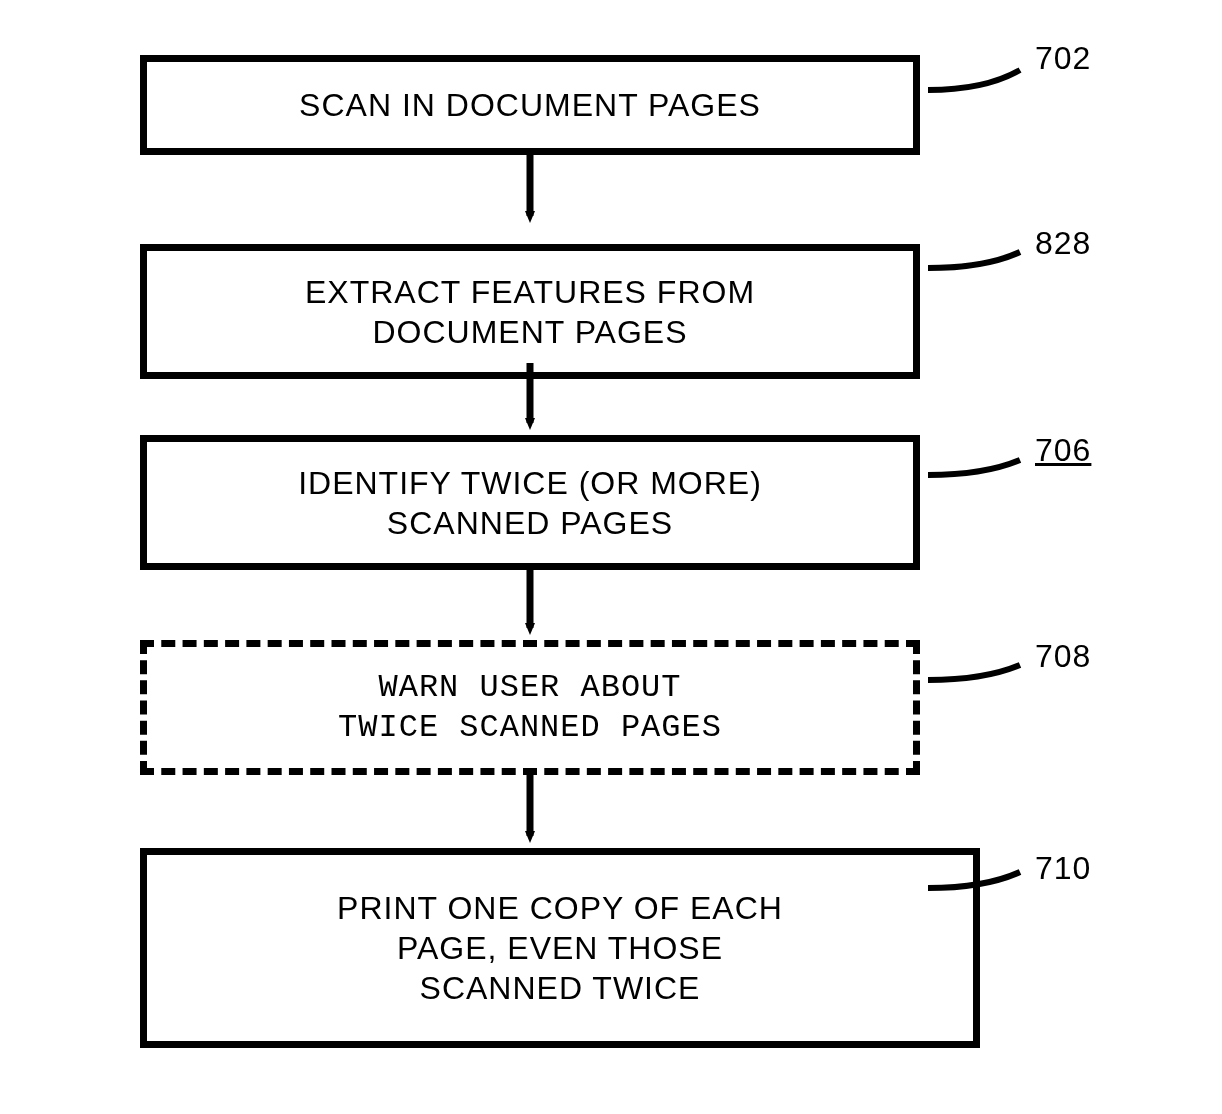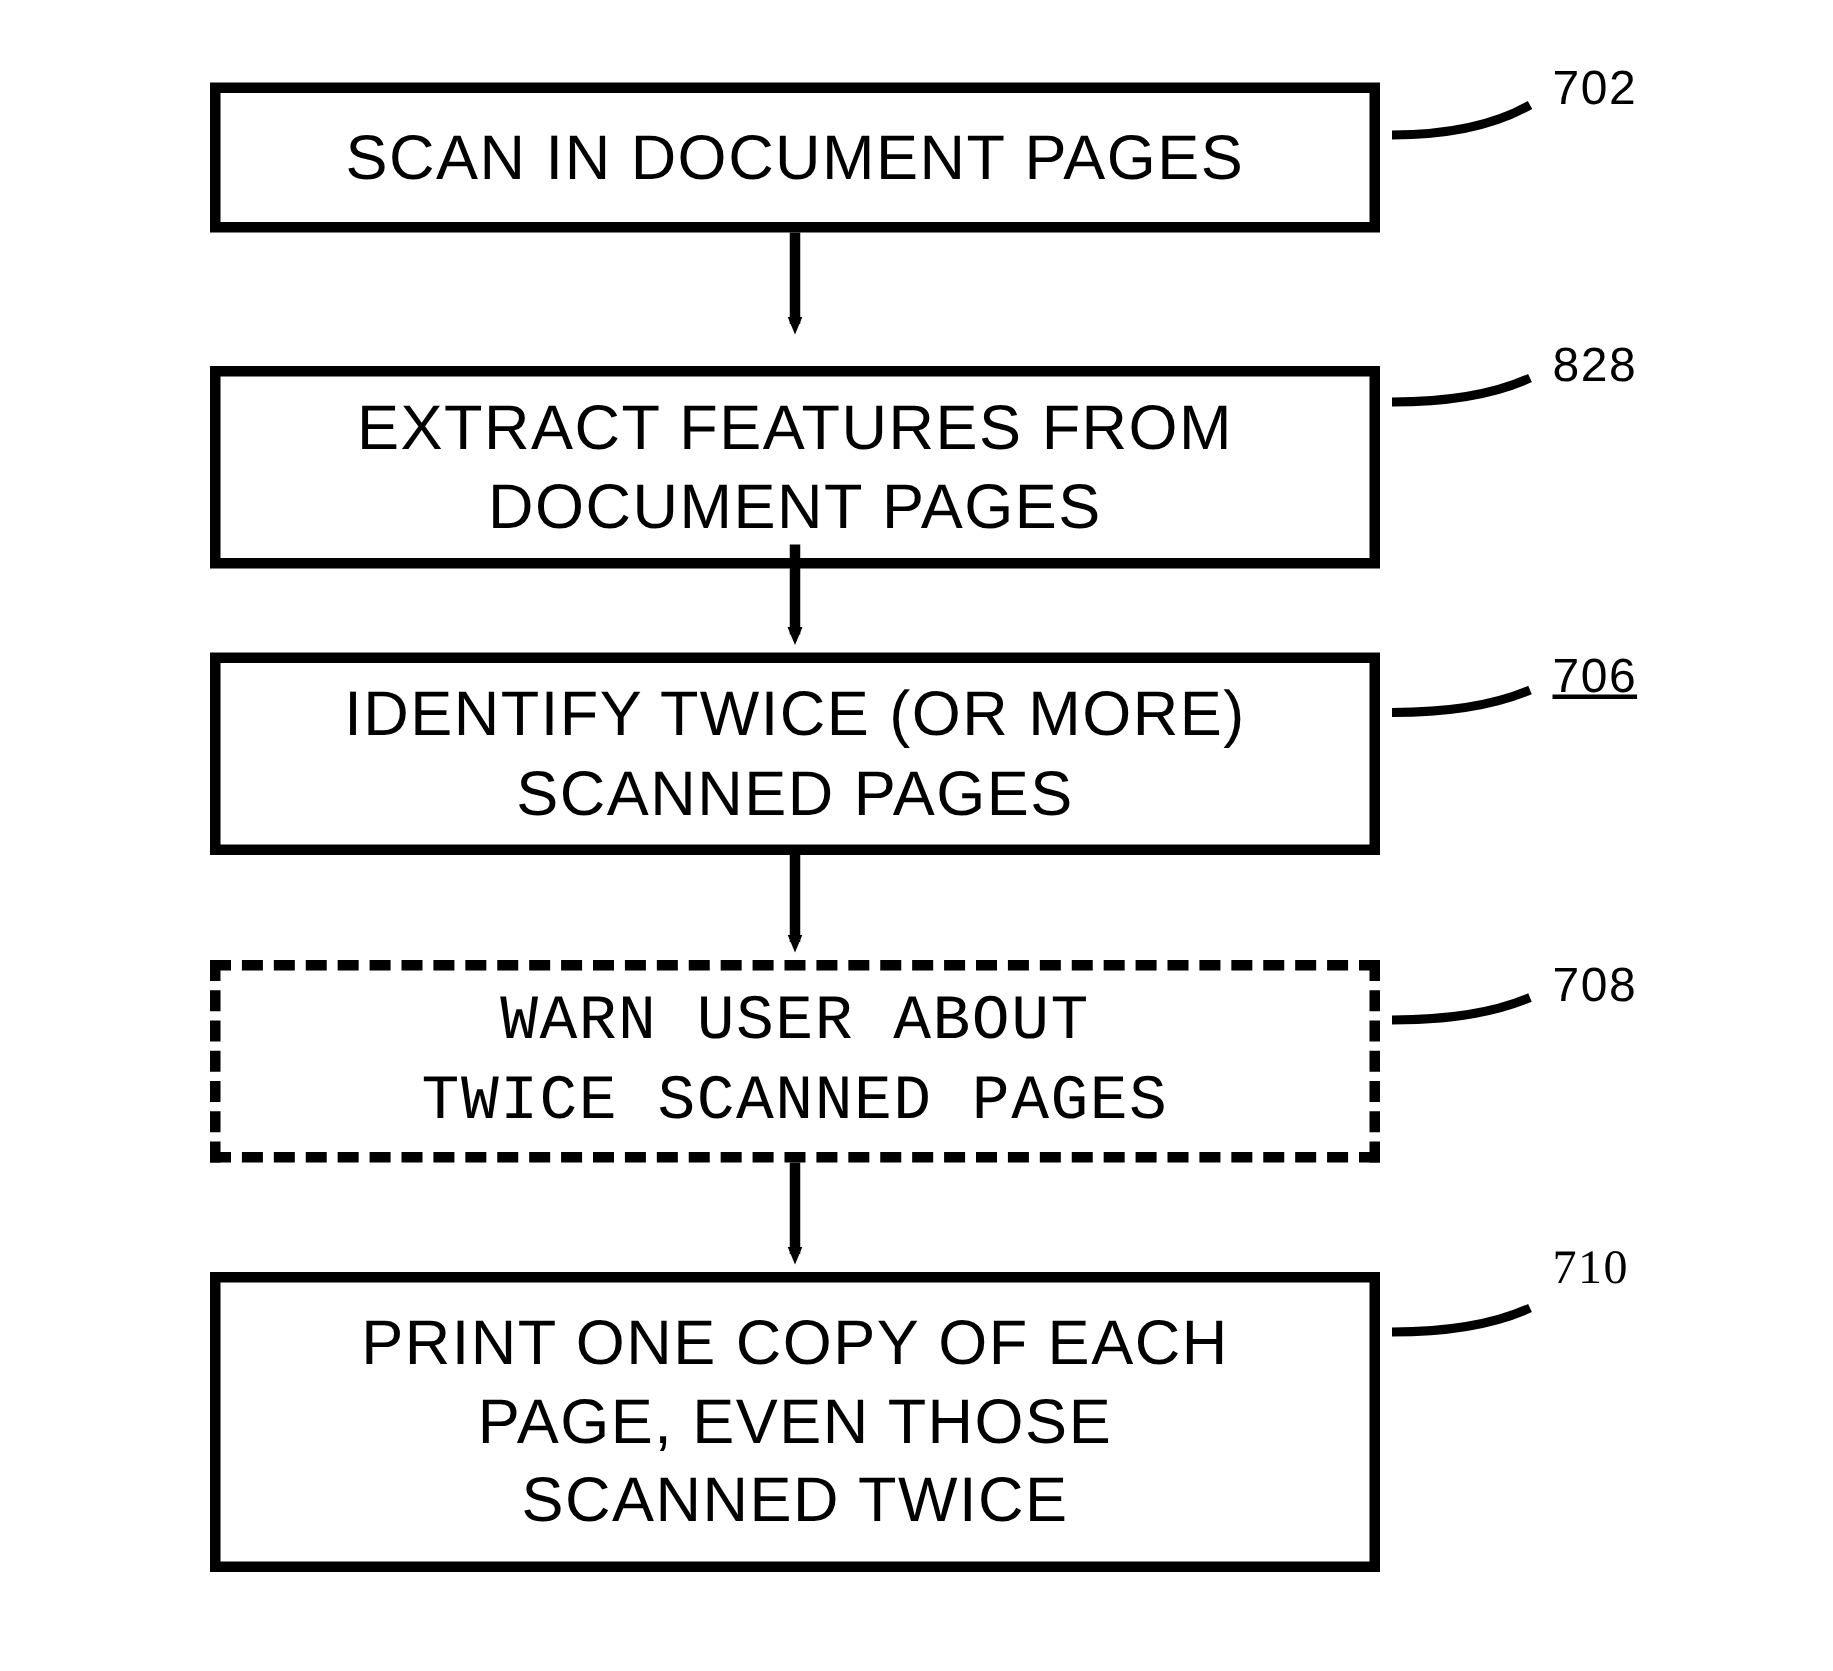--- a/index.html
+++ b/index.html
@@ -16,21 +16,21 @@
     height: 1114px;
   }
   .box {
     position: absolute;
     border: 7px solid #000;
     background: #fff;
     display: flex;
     align-items: center;
     justify-content: center;
     text-align: center;
-    font-size: 42px;
+    font-size: 32px;
     font-weight: 400;
     letter-spacing: 1px;
     line-height: 1.25;
     box-sizing: border-box;
     padding: 8px 10px;
   }
   .box.dashed {
     border-style: dashed;
   }
   .label {
@@ -66,29 +66,29 @@
   </div>
 
   <div class="box" style="left:140px; top:435px; width:780px; height:135px;">
     <span>IDENTIFY TWICE (OR MORE)<br>SCANNED PAGES</span>
   </div>
 
   <div class="box dashed" style="left:140px; top:640px; width:780px; height:135px;font-family:Liberation Mono, monospace;">
     <span>WARN USER ABOUT<br>TWICE SCANNED PAGES</span>
   </div>
 
-  <div class="box" style="left:140px; top:848px; width:780px; height:200px;">
+  <div class="box" style="left:140px; top:848px; width:840px; height:200px;">
     <span>PRINT ONE COPY OF EACH<br>PAGE, EVEN THOSE<br>SCANNED TWICE</span>
   </div>
 
   <div class="label" style="left:1035px; top:40px;">702</div>
   <div class="label" style="left:1035px; top:225px;">828</div>
   <div class="label" style="left:1035px; top:432px;text-decoration:underline;">706</div>
   <div class="label" style="left:1035px; top:638px;">708</div>
-  <div class="label" style="left:1035px; top:826px;font-family:Liberation Serif, serif;">710</div>
+  <div class="label" style="left:1035px; top:850px;">710</div>
 
   <svg class="connector" viewBox="0 0 1222 1114">
     <defs>
       <marker id="arrowhead" markerWidth="14" markerHeight="14" refX="5" refY="5" orient="auto" markerUnits="userSpaceOnUse">
         <path d="M0,0 L12,5 L0,10 Z" fill="#000"></path>
       </marker>
     </defs>
 
     <line x1="530" y1="155" x2="530" y2="216" stroke="#000" stroke-width="7" marker-end="url(#arrowhead)"></line>
 

